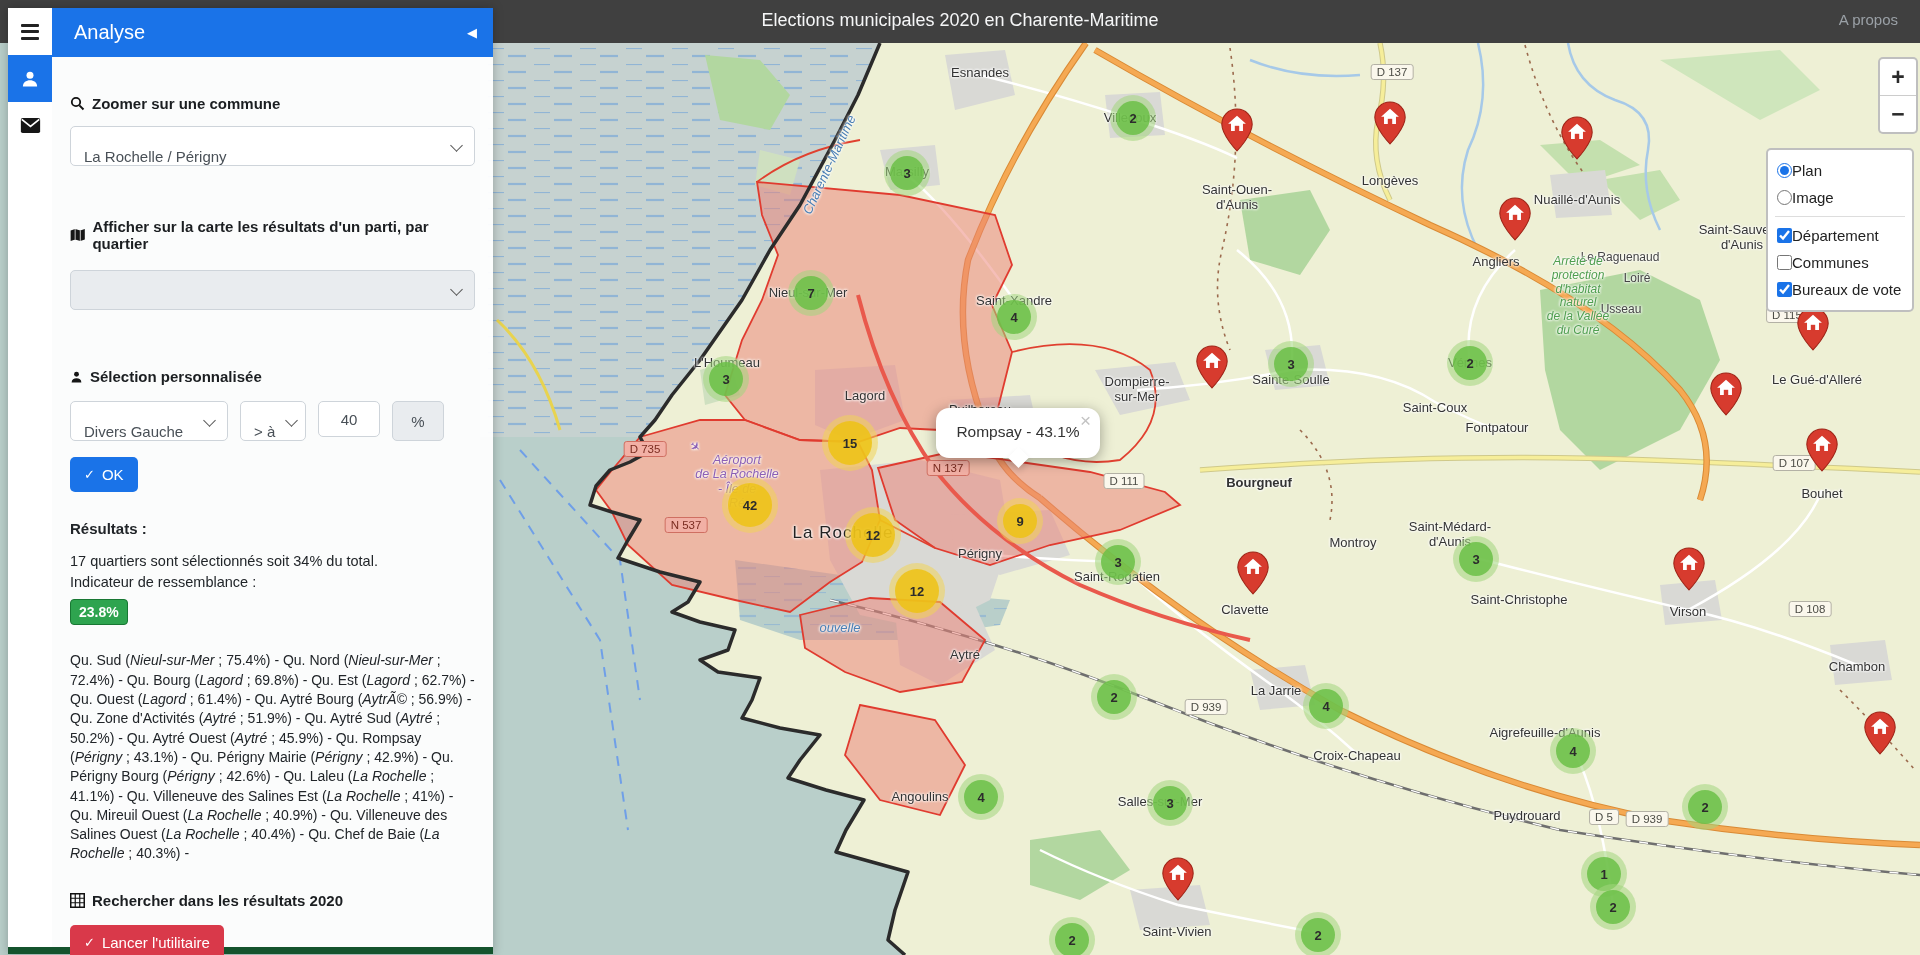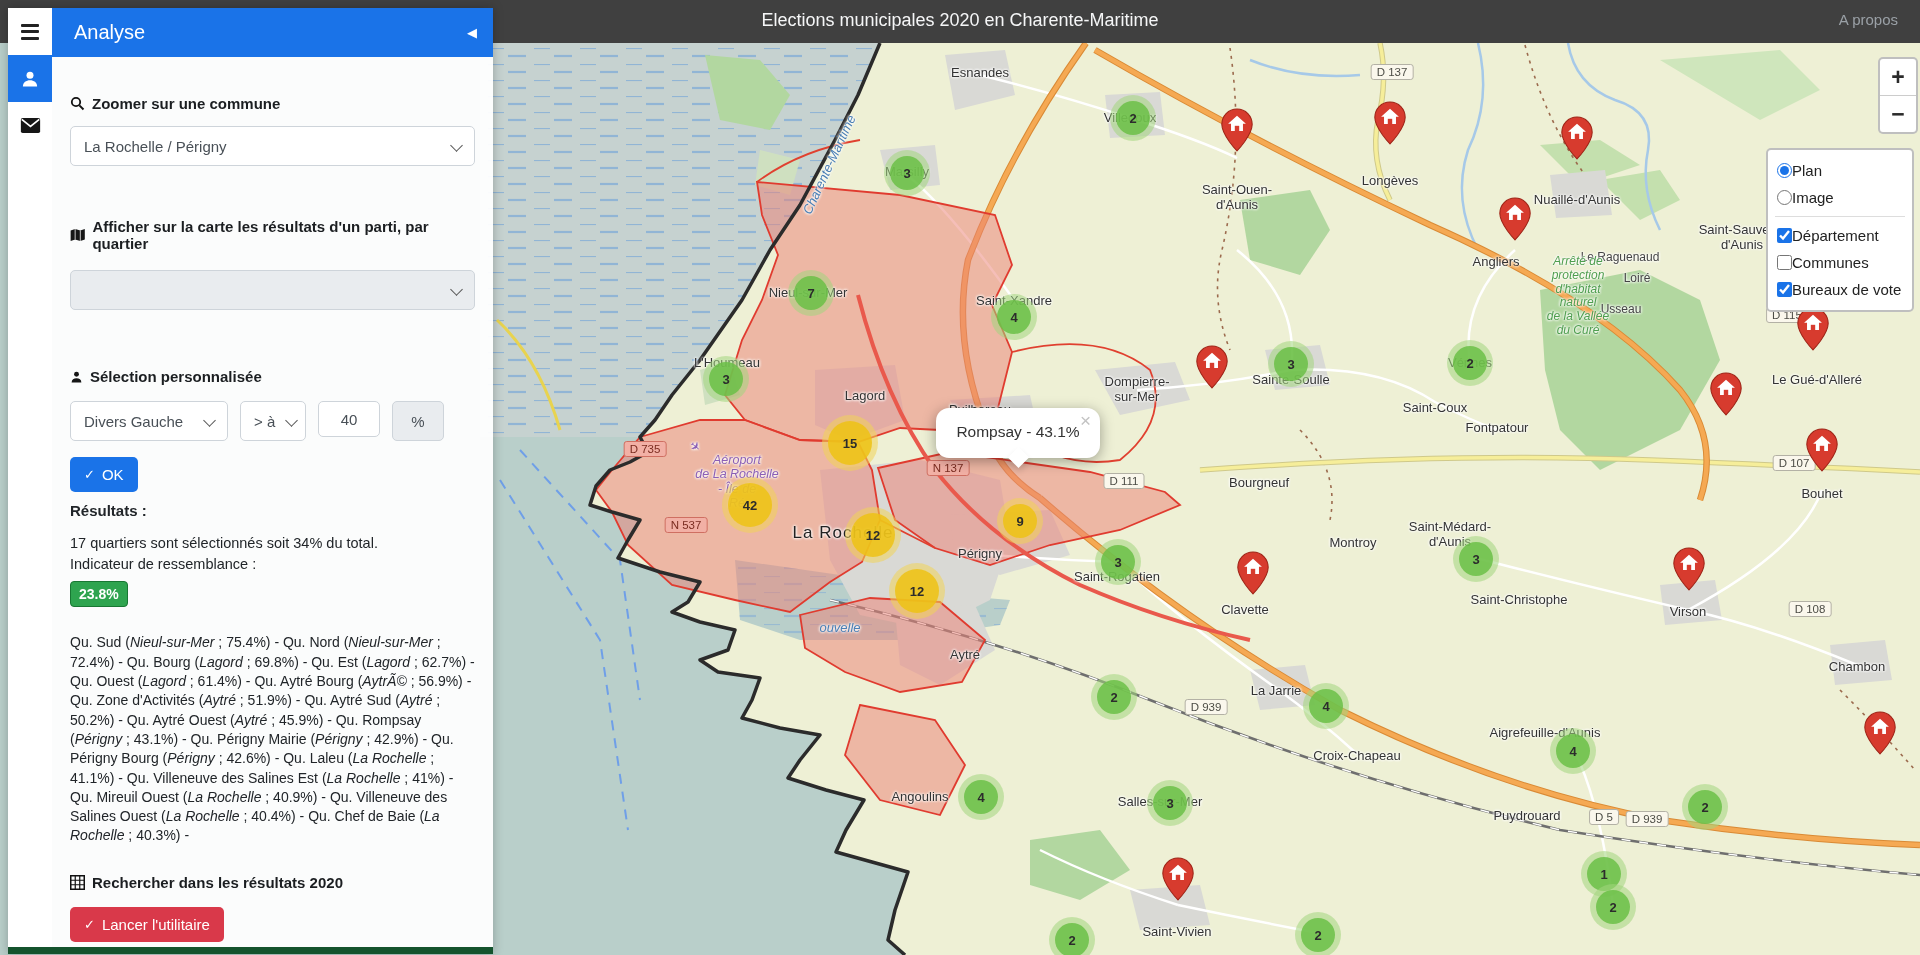--- a/index.html
+++ b/index.html
@@ -69,36 +69,36 @@
   .rail-btn.active{background:#1a73e8;}
   .bars{display:flex;flex-direction:column;gap:3.5px;}
   .bars span{display:block;width:18px;height:3px;background:#222;border-radius:1px;}
   #panel{position:absolute;left:44px;top:0;width:441px;height:100%;background:rgba(255,255,255,.94);}
   #panel-header{height:49px;background:#1a73e8;color:#fff;display:flex;align-items:center;
     padding:0 16px 0 22px;font-size:20px;}
   #panel-header .collapse{margin-left:auto;font-size:13px;cursor:pointer;}
   #panel-body{padding:20px 18px 0 18px;color:#212529;}
   .sec-label{display:flex;align-items:center;gap:7px;font-weight:bold;font-size:15px;color:#1b1e21;}
   .sel{position:relative;border:1px solid #ced4da;border-radius:5px;background:#fff;height:40px;
-    display:flex;align-items:center;padding:0 30px 0 13px;color:#495057;font-size:15px;
+    display:flex;align-items:flex-end;padding:0 30px 0 13px;color:#495057;font-size:15px;
     box-sizing:border-box;cursor:pointer;}
   .sel .caret{position:absolute;right:13px;top:14px;width:8px;height:8px;border-right:1.8px solid #555;
     border-bottom:1.8px solid #555;transform:rotate(45deg);}
   .sel.disabled{background:#e9ecef;}
   .row{display:flex;gap:12px;margin-top:16px;}
   .num-input{width:62px;height:36px;border:1px solid #ced4da;border-radius:5px;text-align:center;
     font-size:15px;color:#495057;box-sizing:border-box;font-family:inherit;}
   .unit-box{width:52px;height:40px;background:#e9ecef;border:1px solid #ced4da;border-radius:5px;
     display:flex;align-items:center;justify-content:center;color:#495057;font-size:15px;box-sizing:border-box;}
   .btn{display:inline-flex;align-items:center;gap:7px;border:none;border-radius:5px;color:#fff;
     font-size:15px;padding:9px 14px;cursor:pointer;font-family:inherit;}
   .btn .chk{font-size:13px;}
   .btn-primary{background:#1a73e8;}
   .btn-danger{background:#d9394a;}
-  .res-title{font-weight:bold;font-size:15px;margin-top:10px;}
+  .res-title{font-weight:bold;font-size:15px;margin-top:28px;}
   .res-lines{font-size:14.5px;margin-top:14px;line-height:1.45;}
   .badge-green{display:inline-block;background:#2ea44f;border:1px solid #187733;color:#fff;
     font-weight:bold;font-size:14px;padding:2px 8px;border-radius:4px;margin-top:6px;}
   .details{font-size:14px;line-height:1.38;margin-top:26px;color:#212529;}
   .details .it{font-style:italic;}
   .icon-dark{fill:#161616;}
 </style>
 </head>
 <body>
 
@@ -255,21 +255,21 @@
         <div class="maplabel town" style="left: 808px; top: 293px;">Nieul-sur-Mer</div>
         <div class="maplabel town" style="left: 1291px; top: 380px;">Sainte-Soulle</div>
         <div class="maplabel town" style="left: 1470px; top: 363px;">Vérines</div>
         <div class="maplabel town" style="left: 1435px; top: 408px;">Saint-Coux</div>
         <div class="maplabel town" style="left: 1497px; top: 428px;">Fontpatour</div>
         <div class="maplabel town" style="left: 1137px; top: 390px;">Dompierre-
 sur-Mer</div>
         <div class="maplabel town" style="left: 727px; top: 363px;">L'Houmeau</div>
         <div class="maplabel town" style="left: 865px; top: 396px;">Lagord</div>
         <div class="maplabel town" style="left: 980px; top: 410px;">Puilboreau</div>
-        <div class="maplabel town" style="left: 1259px; top: 483px;">Bourgneuf</div>
+        <div class="maplabel town" style="left: 1259px; top: 483px; font-weight: bold;">Bourgneuf</div>
         <div class="maplabel town-lg" style="left: 843px; top: 533px;">La Rochelle</div>
         <div class="maplabel town" style="left: 980px; top: 554px;">Périgny</div>
         <div class="maplabel town" style="left: 1117px; top: 577px;">Saint-Rogatien</div>
         <div class="maplabel town" style="left: 1353px; top: 543px;">Montroy</div>
         <div class="maplabel town" style="left: 1450px; top: 535px;">Saint-Médard-
 d'Aunis</div>
         <div class="maplabel town" style="left: 1519px; top: 600px;">Saint-Christophe</div>
         <div class="maplabel town" style="left: 1245px; top: 610px;">Clavette</div>
         <div class="maplabel town" style="left: 1276px; top: 691px;">La Jarrie</div>
         <div class="maplabel town" style="left: 1357px; top: 756px;">Croix-Chapeau</div>

